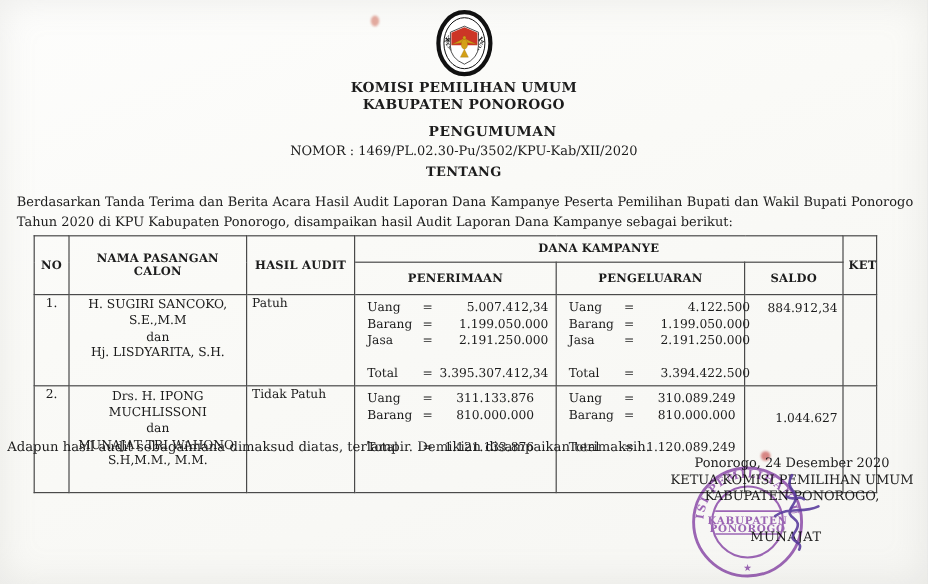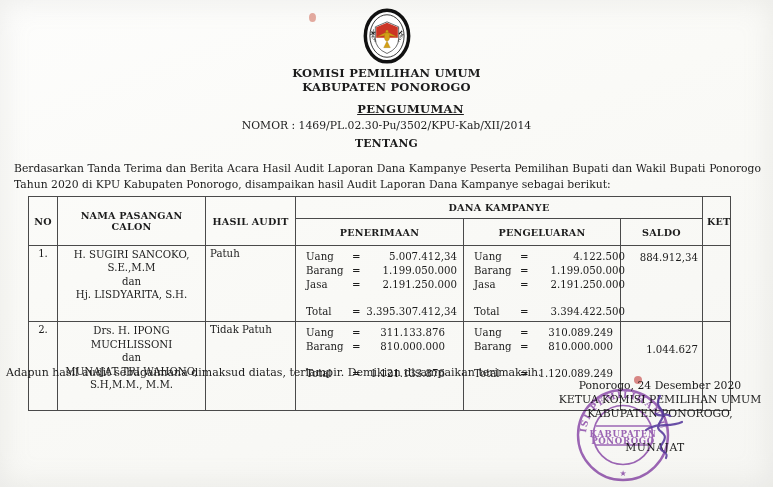--- a/index.html
+++ b/index.html
@@ -8,21 +8,21 @@
     background:linear-gradient(160deg,#fdfdfc 0%,#fafaf7 40%,#f6f6f3 100%);
     font-family:"DejaVu Serif","Liberation Serif",serif;color:#1c1c1c;
     box-shadow:inset 0 0 30px rgba(160,160,155,0.18);
   }
   
   .header{position:absolute;top:6px;left:0;width:100%;text-align:center;}
   .logo{display:block;margin:0 auto;}
   .org{font-weight:bold;font-size:11.5px;line-height:1.25;letter-spacing:.2px;}
   
   .titleblock{position:absolute;top:102px;left:0;width:100%;text-align:center;}
-  .pengumuman{font-weight:bold;font-size:11.5px;text-decoration:underline;letter-spacing:.4px;margin-left:48px;}
+  .pengumuman{font-weight:bold;font-size:11.5px;letter-spacing:.4px;margin-left:48px;}
   .nomor{font-size:10.8px;margin-top:3px;}
   .tentang{font-weight:bold;font-size:10.8px;margin-top:5px;letter-spacing:.3px;}
   .subject{font-weight:bold;font-size:10.8px;margin-top:2px;letter-spacing:.1px;}
   
   .intro{position:absolute;top:161px;left:14px;width:747px;font-size:10.8px;line-height:1.45;text-align:justify;}
   
   table.audit{position:absolute;top:196px;left:28px;border-collapse:collapse;table-layout:fixed;width:702px;}
   table.audit th,table.audit td{border:1px solid #4a4a4a;font-size:10.2px;padding:2px 4px;vertical-align:top;}
   table.audit th{font-weight:bold;font-size:9.6px;text-align:center;vertical-align:middle;letter-spacing:.2px;}
   tr.hdr1 th{height:17px;}
@@ -80,21 +80,21 @@
         <path d="M30,41 L26,49 L34,49 Z"></path>
         <circle cx="30" cy="29.5" r="1.6"></circle>
       </g>
     </svg>
     <div class="org">KOMISI PEMILIHAN UMUM</div>
     <div class="org">KABUPATEN PONOROGO</div>
   </div>
 
   <div class="titleblock">
     <div class="pengumuman">PENGUMUMAN</div>
-    <div class="nomor">NOMOR : 1469/PL.02.30-Pu/3502/KPU-Kab/XII/2014</div>
+    <div class="nomor">NOMOR : 1469/PL.02.30-Pu/3502/KPU-Kab/XII/2020</div>
     <div class="tentang">TENTANG</div>
   </div>
 
   <div class="intro">Berdasarkan Tanda Terima dan Berita Acara Hasil Audit Laporan Dana Kampanye Peserta Pemilihan Bupati dan Wakil Bupati Ponorogo Tahun 2020 di KPU Kabupaten Ponorogo, disampaikan hasil  Audit Laporan Dana Kampanye sebagai berikut:</div>
 
   <table class="audit">
     <colgroup>
       <col style="width:29px">
         <col style="width:148px">
         <col style="width:90px">

